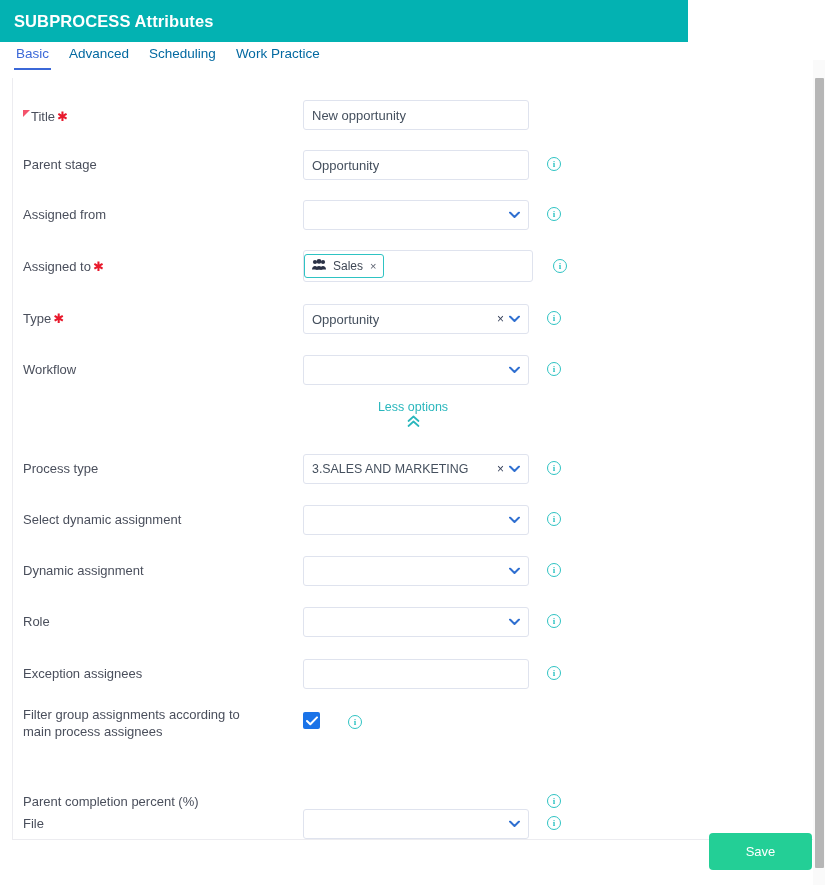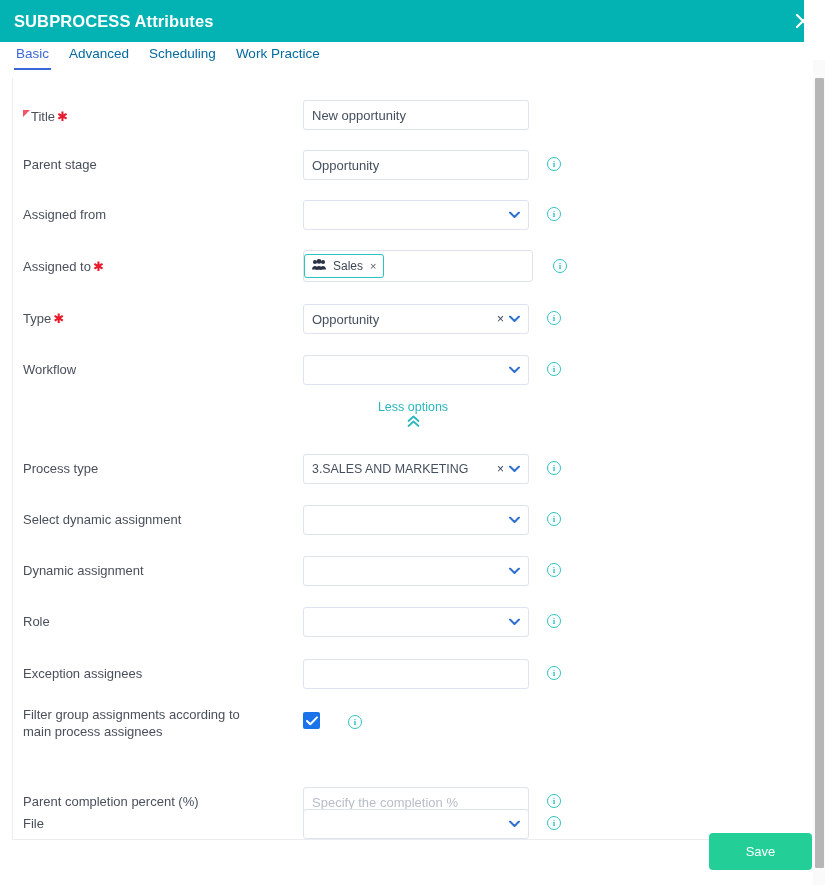--- a/index.html
+++ b/index.html
@@ -7,21 +7,21 @@
     width: 825px; height: 885px;
     font-family: "Liberation Sans", sans-serif;
     background: #ffffff;
     overflow: hidden;
   }
   #app { position: relative; width: 825px; height: 885px; background:#fff; }
 
   
   .modal-header {
     position: absolute; left: 0; top: 0;
-    width: 804px; height: 42px;
+    width: 688px; height: 42px;
     background: #03b2b2;
     display: flex; align-items: center;
     padding: 0 14px 0 14px;
   }
   .modal-title {
     color: #ffffff; font-size: 16.5px; font-weight: bold;
     letter-spacing: .1px; white-space: nowrap;
   }
   .close-btn {
     position: absolute; right: 8px; top: 7px;
@@ -391,25 +391,20 @@
           <svg width="12" height="10" viewBox="0 0 12 10" aria-hidden="true">
             <path d="M1 5 L4.3 8.3 L11 1.4" stroke="#ffffff" stroke-width="2" fill="none" stroke-linecap="round" stroke-linejoin="round"></path>
           </svg>
         </div>
       </div>
       <div class="info" style="top:9px;left:335px;">i</div>
     </div>
 
     <div class="row" style="top:681px;height:30px;margin-top:28px;">
       <div class="label" style="top:6px;">Parent completion percent (%)</div>
-      <div class="ctrl" style="top:0;">
-        <div class="field">
-          <span class="val ph">Specify the completion %</span>
-        </div>
-      </div>
       <div class="info" style="top:7px;">i</div>
     </div>
 
     <div class="row" style="top:731px;height:30px;">
       <div class="label" style="top:6px;">File</div>
       <div class="ctrl" style="top:0;">
         <div class="field">
           <span class="val"></span>
           <span class="chev">
             <svg width="11" height="7" viewBox="0 0 11 7">

